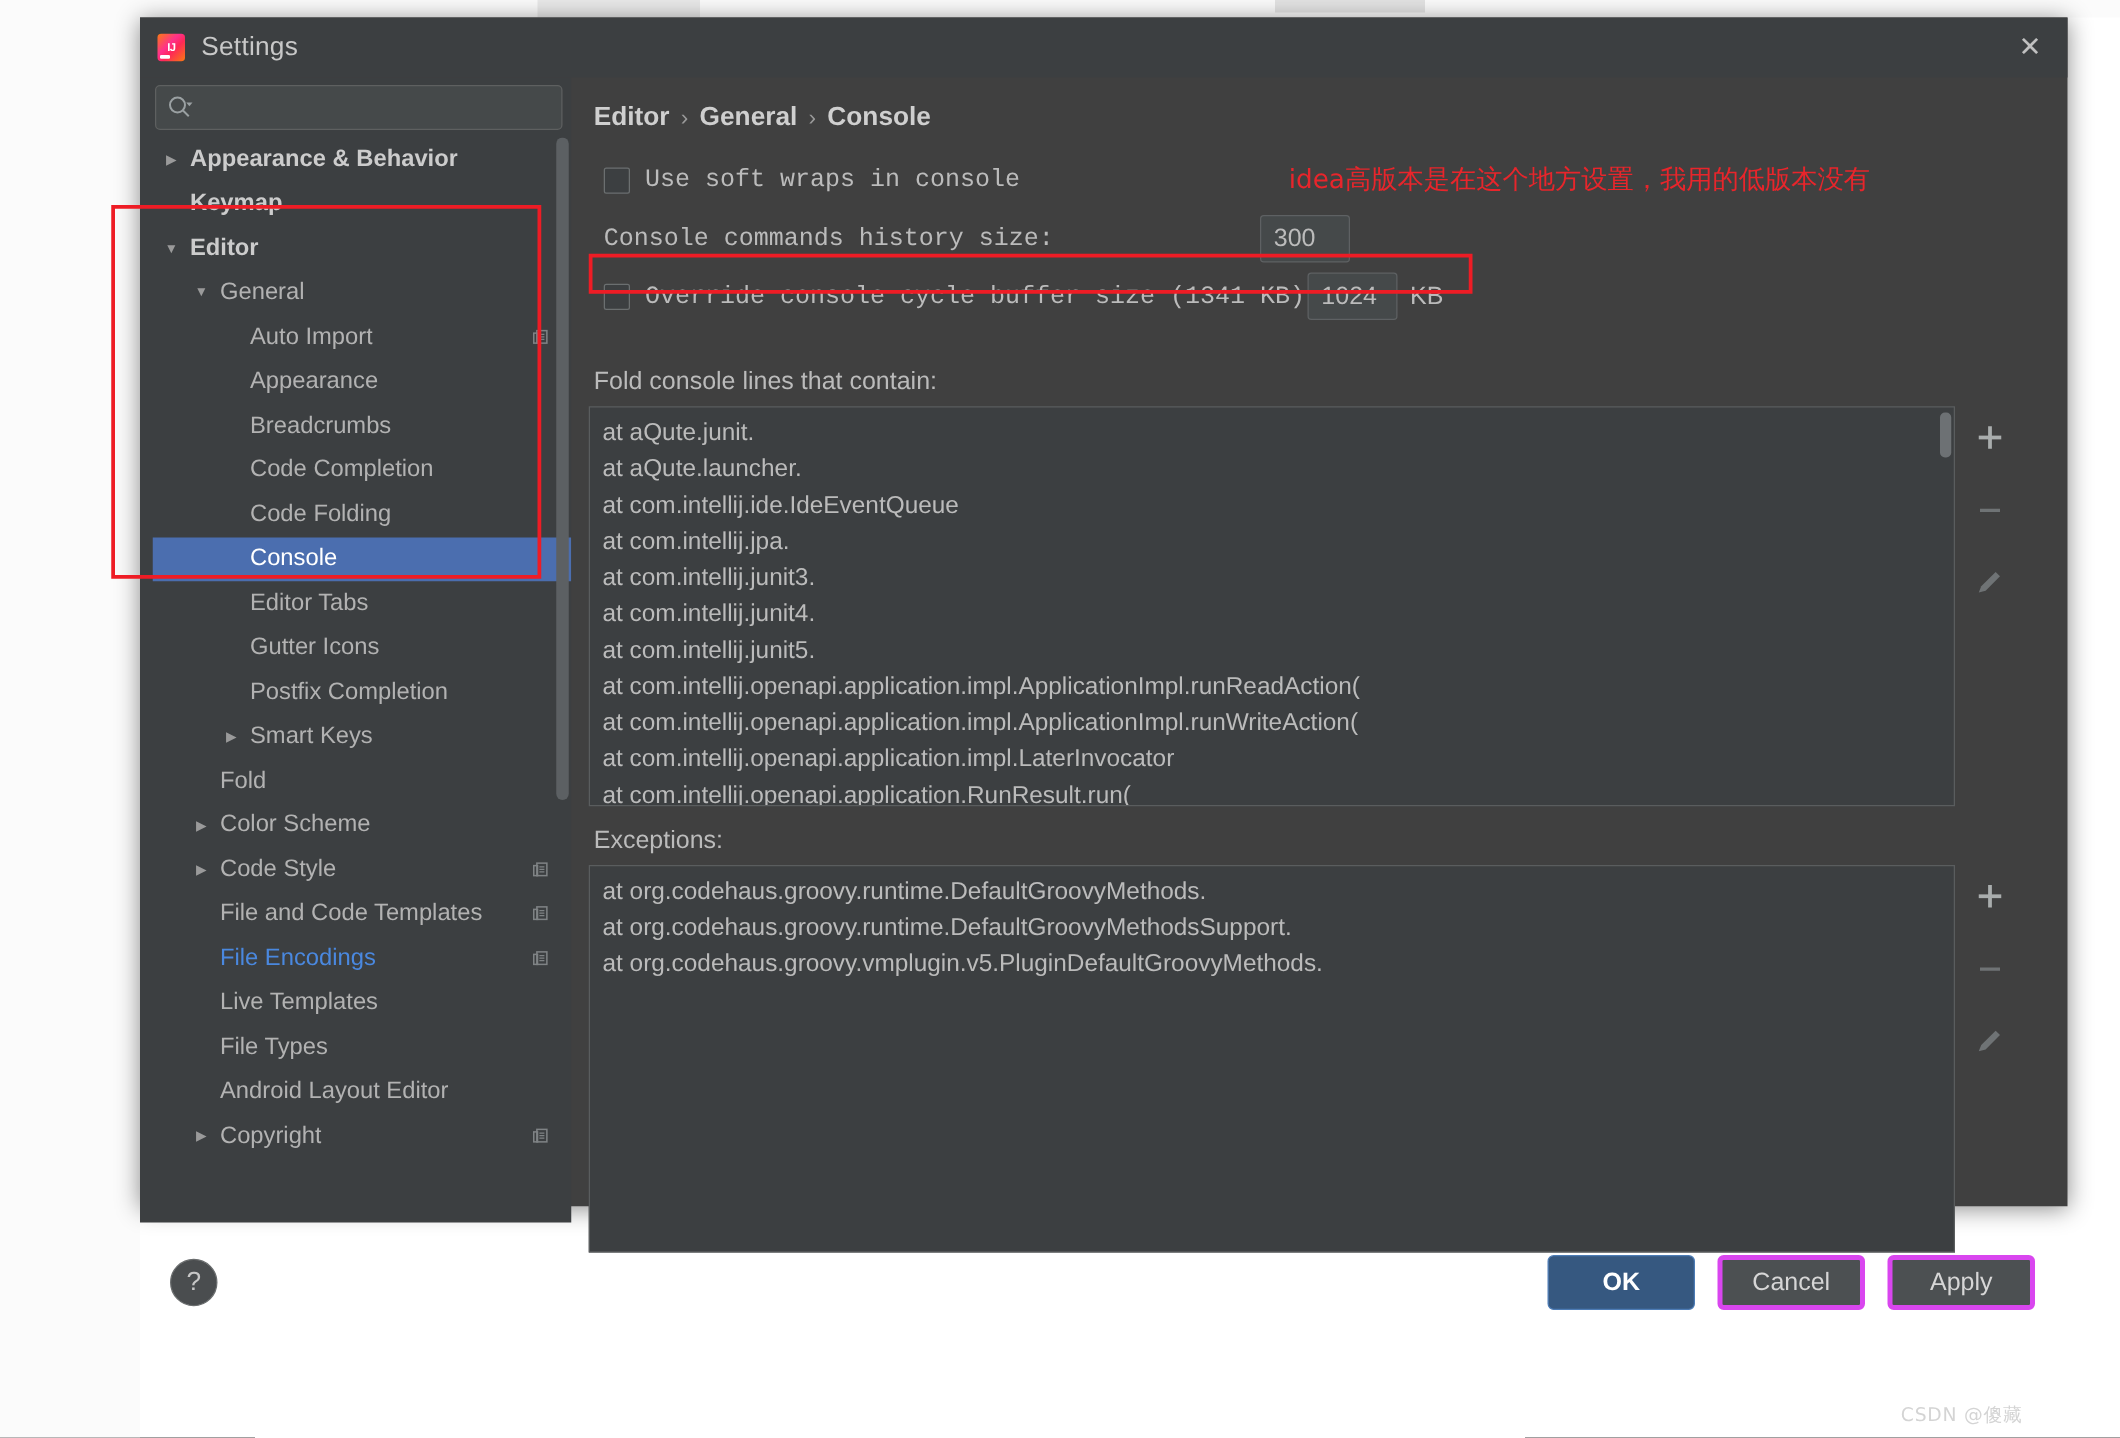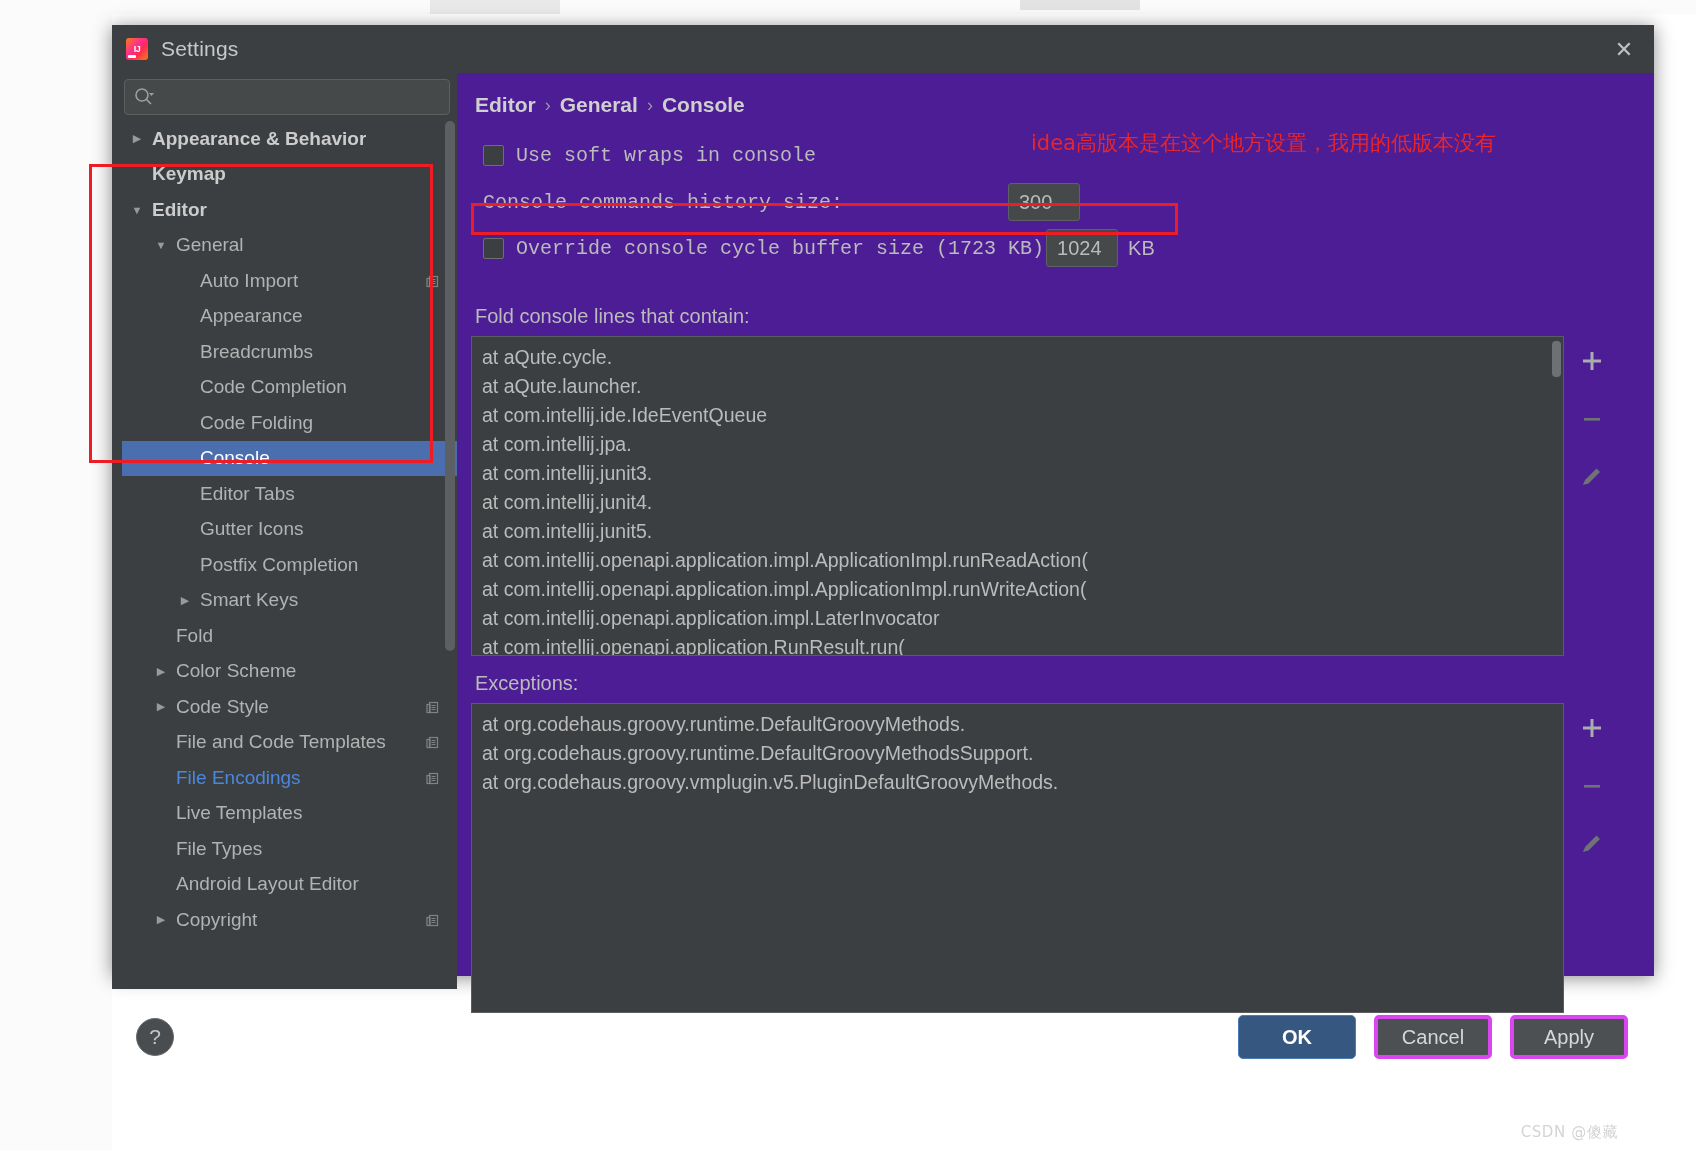--- a/index.html
+++ b/index.html
@@ -16,24 +16,24 @@
   
   .bg-strip-left  { position: absolute; left: 0; top: 0; width: 112px; height: 1150px; background: #fbfbfb; }
   .bg-strip-top   { position: absolute; left: 0; top: 0; width: 1696px; height: 14px; background: #fbfbfb; }
   .bg-peek-a { position: absolute; left: 430px; top: 0px; width: 130px; height: 14px; background: #e9e9e9; }
   .bg-peek-b { position: absolute; left: 1020px; top: 0px; width: 120px; height: 10px; background: #e3e3e3; }
 
   
   .dialog {
     position: absolute;
     left: 112px;
-    top: 25px;
+    top: 14px;
     width: 1542px;
     height: 951px;
-    background: #4c1d95;
+    background: #404040;
     color: #bbbbbb;
     box-shadow: 0 2px 18px rgba(0,0,0,0.45);
   }
 
   .titlebar {
     height: 48px;
     display: flex;
     align-items: center;
     padding: 0 10px 0 14px;
     background: #3c3f41;
@@ -484,32 +484,32 @@
       </div>
 
       <div class="field-row" style="padding-left:12px;text-align:right;">
         <div class="row-label">Console commands history size:</div>
         <div class="spacer-flex"></div>
         <div class="num-input" style="margin-right:540px;">300</div>
       </div>
 
       <div class="field-row">
         <div class="chk"></div>
-        <div class="row-label">Override console cycle buffer size (1723 KB)</div>
+        <div class="row-label">Override console cycle buffer size (1341 KB)</div>
         <div class="num-input" style="margin-left:2px;">1024</div>
         <div class="kb-unit">KB</div>
       </div>
 
       <div style="height:22px;"></div>
 
       <div class="section-title">Fold console lines that contain:</div>
       <div class="list-with-tools">
         <div class="list-panel" style="flex:1 1 auto; height:320px;">
           <div class="lines" id="fold-lines">
-              <div class="list-line">at aQute.cycle.</div>
+              <div class="list-line">at aQute.junit.</div>
               <div class="list-line">at aQute.launcher.</div>
               <div class="list-line">at com.intellij.ide.IdeEventQueue</div>
               <div class="list-line">at com.intellij.jpa.</div>
               <div class="list-line">at com.intellij.junit3.</div>
               <div class="list-line">at com.intellij.junit4.</div>
               <div class="list-line">at com.intellij.junit5.</div>
               <div class="list-line">at com.intellij.openapi.application.impl.ApplicationImpl.runReadAction(</div>
               <div class="list-line">at com.intellij.openapi.application.impl.ApplicationImpl.runWriteAction(</div>
               <div class="list-line">at com.intellij.openapi.application.impl.LaterInvocator</div>
               <div class="list-line">at com.intellij.openapi.application.RunResult.run(</div>

